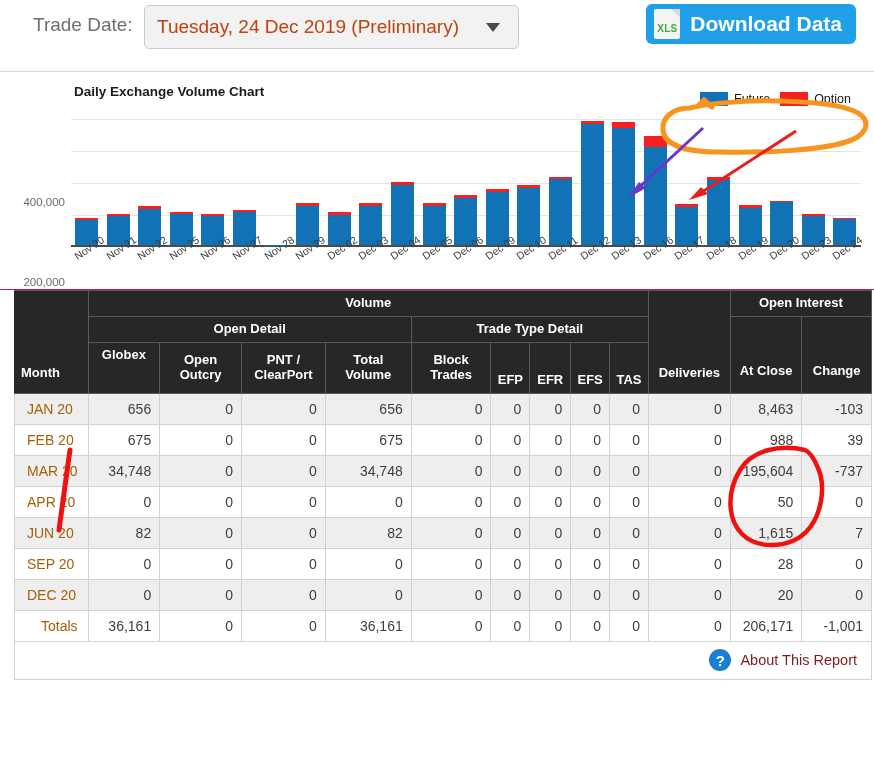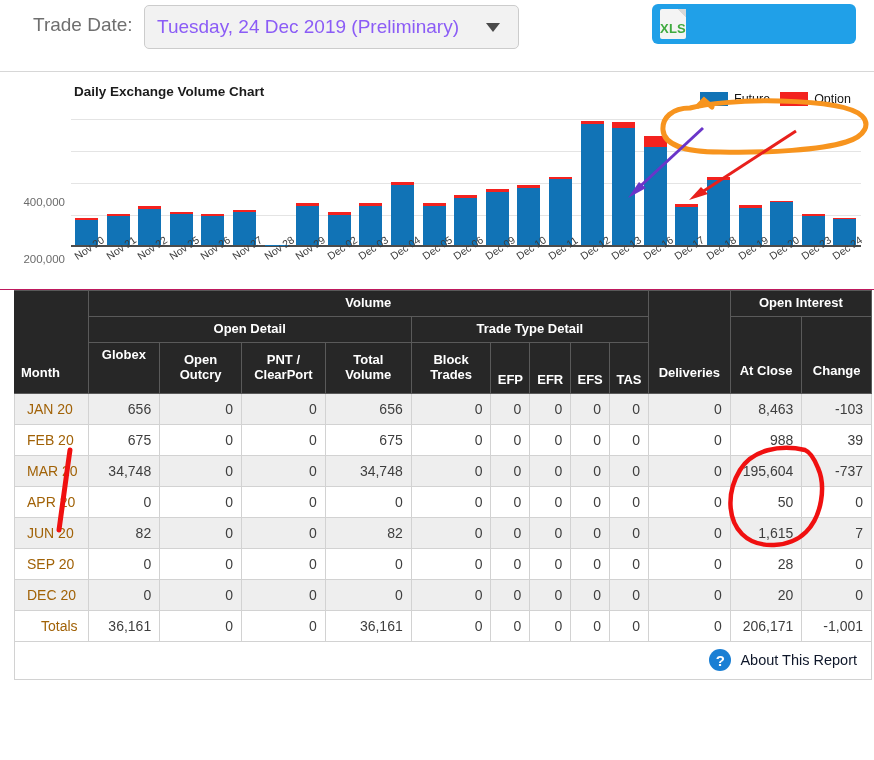--- a/index.html
+++ b/index.html
@@ -26,21 +26,21 @@
   .date-select {
     position: absolute; left: 144px; top: 5px;
     width: 375px; height: 44px;
     background: #f2f2f2;
     border: 1px solid #cccccc;
     border-radius: 5px;
     display: flex; align-items: center;
     padding: 0 12px;
     cursor: pointer;
   }
-  .date-select .val { font-size: 19px; color: #8b5cf6; flex: 1; }
+  .date-select .val { font-size: 19px; color: #c2410c; flex: 1; }
   .date-select .caret {
     width: 0; height: 0;
     border-left: 7px solid transparent;
     border-right: 7px solid transparent;
     border-top: 9px solid #4a4a4a;
     margin-left: 6px; margin-right: 6px;
   }
   .dl-btn {
     position: absolute; right: 18px; top: 4px;
     height: 40px; min-width: 204px;
@@ -59,21 +59,21 @@
     margin-right: 10px;
     flex: none;
     display: flex; align-items: center; justify-content: center;
   }
   .xls-icon::after {
     content:""; position:absolute; right:0; top:0;
     width:8px; height:8px;
     background: linear-gradient(225deg, #d8d8d8 50%, transparent 50%);
   }
   .xls-icon span {
-    font-size: 13px; font-weight: bold; color: #3faa3f;
+    font-size: 10px; font-weight: bold; color: #3faa3f;
     letter-spacing: .2px; margin-top: 8px;
   }
   .dl-btn .dl-text {
     color: #fff; font-size: 21px; font-weight: bold;
     white-space: nowrap;
   }
 
   
   .chart-panel {
     position: relative;
@@ -166,47 +166,48 @@
     display:flex; align-items:center; justify-content:flex-end;
     padding-right: 14px; gap: 9px;
     background:#fff;
   }
   .q-icon {
     width: 22px; height: 22px; border-radius: 50%;
     background: #1a7fd4; color:#fff;
     font-size: 15px; font-weight: bold;
     display:flex; align-items:center; justify-content:center;
   }
-  .about-link { color:#0f172a; font-size:14.5px; cursor:pointer; }
+  .about-link { color:#7f1d1d; font-size:14.5px; cursor:pointer; }
 </style>
 </head>
 <body>
 
 <div id="page">
 
   <div class="topbar">
     <div class="trade-date-label">Trade Date:</div>
 
     <div class="date-select">
       <span class="val">Tuesday, 24 Dec 2019 (Preliminary)</span>
       <span class="caret"></span>
     </div>
 
     <div class="dl-btn">
       <span class="xls-icon">
         <span>XLS</span>
       </span>
+      <span class="dl-text">Download Data</span>
     </div>
   </div>
 
   <div class="chart-panel">
     <div class="chart-title">Daily Exchange Volume Chart</div>
 
     <div class="ylab" style="top:124px;">400,000</div>
-    <div class="ylab" style="top:181px;text-align:right;">200,000</div>
+    <div class="ylab" style="top:204px;text-align:right;">200,000</div>
 
     <div class="plot" id="plot">
       <div class="gridline" style="top:0px;"></div>
       <div class="gridline" style="top:32px;"></div>
       <div class="gridline" style="top:64px;"></div>
       <div class="gridline" style="top:96px;"></div>
       <div class="baseline"></div>
     <div class="bar" style="left: 4px; height: 26.775px;">
           <div class="opt" style="height: 1.575px; background: rgb(243, 34, 31);"></div>
           <div class="fut" style="height: 25.2px; background: rgb(17, 115, 182);"></div>

